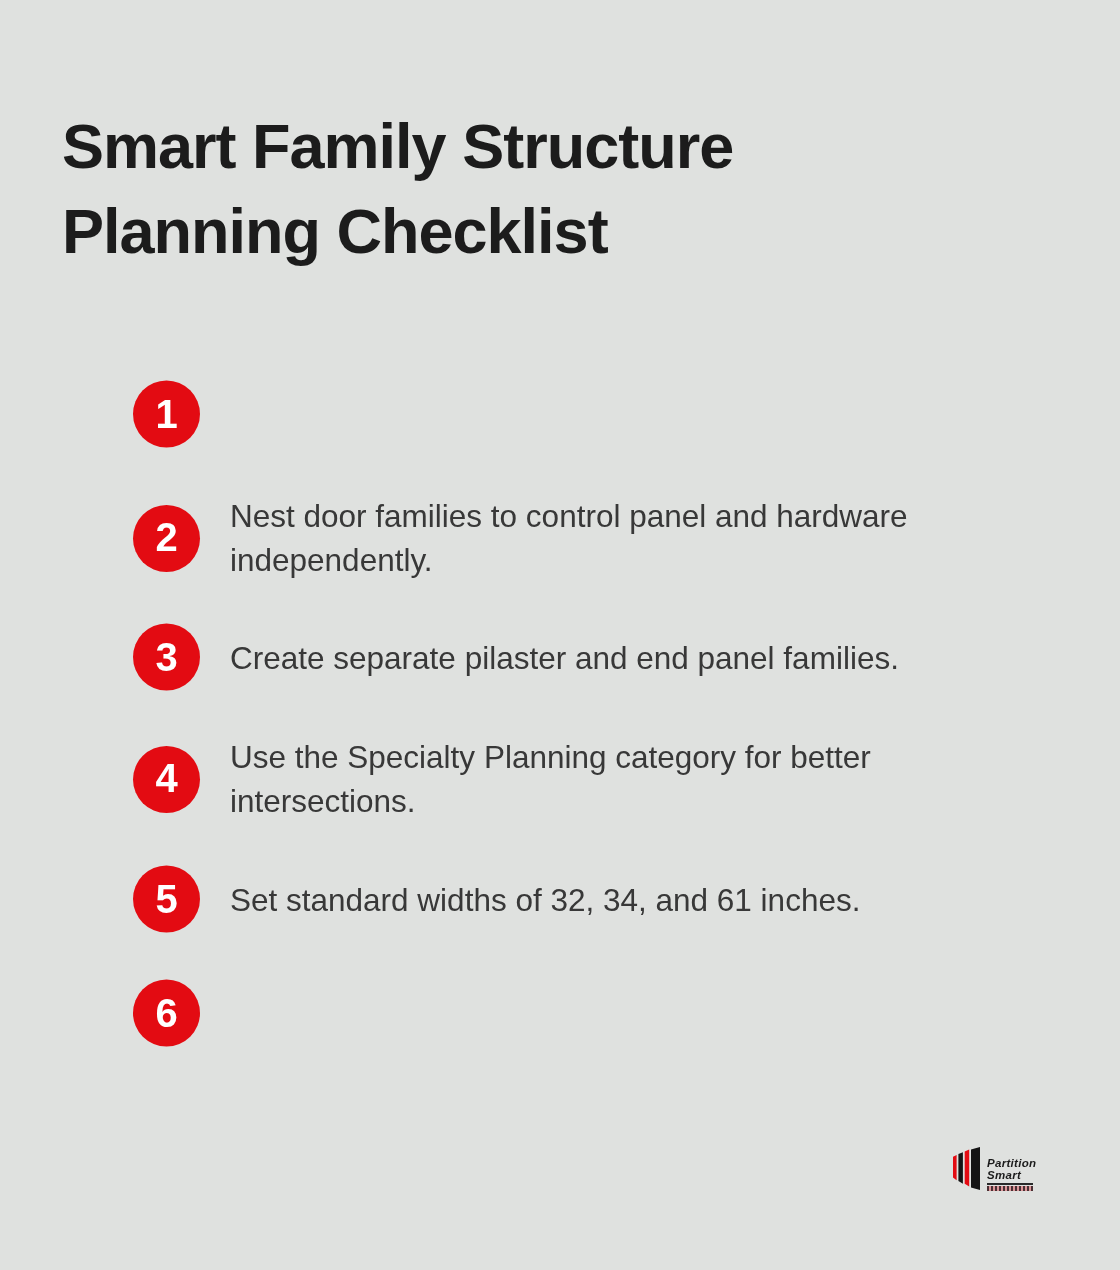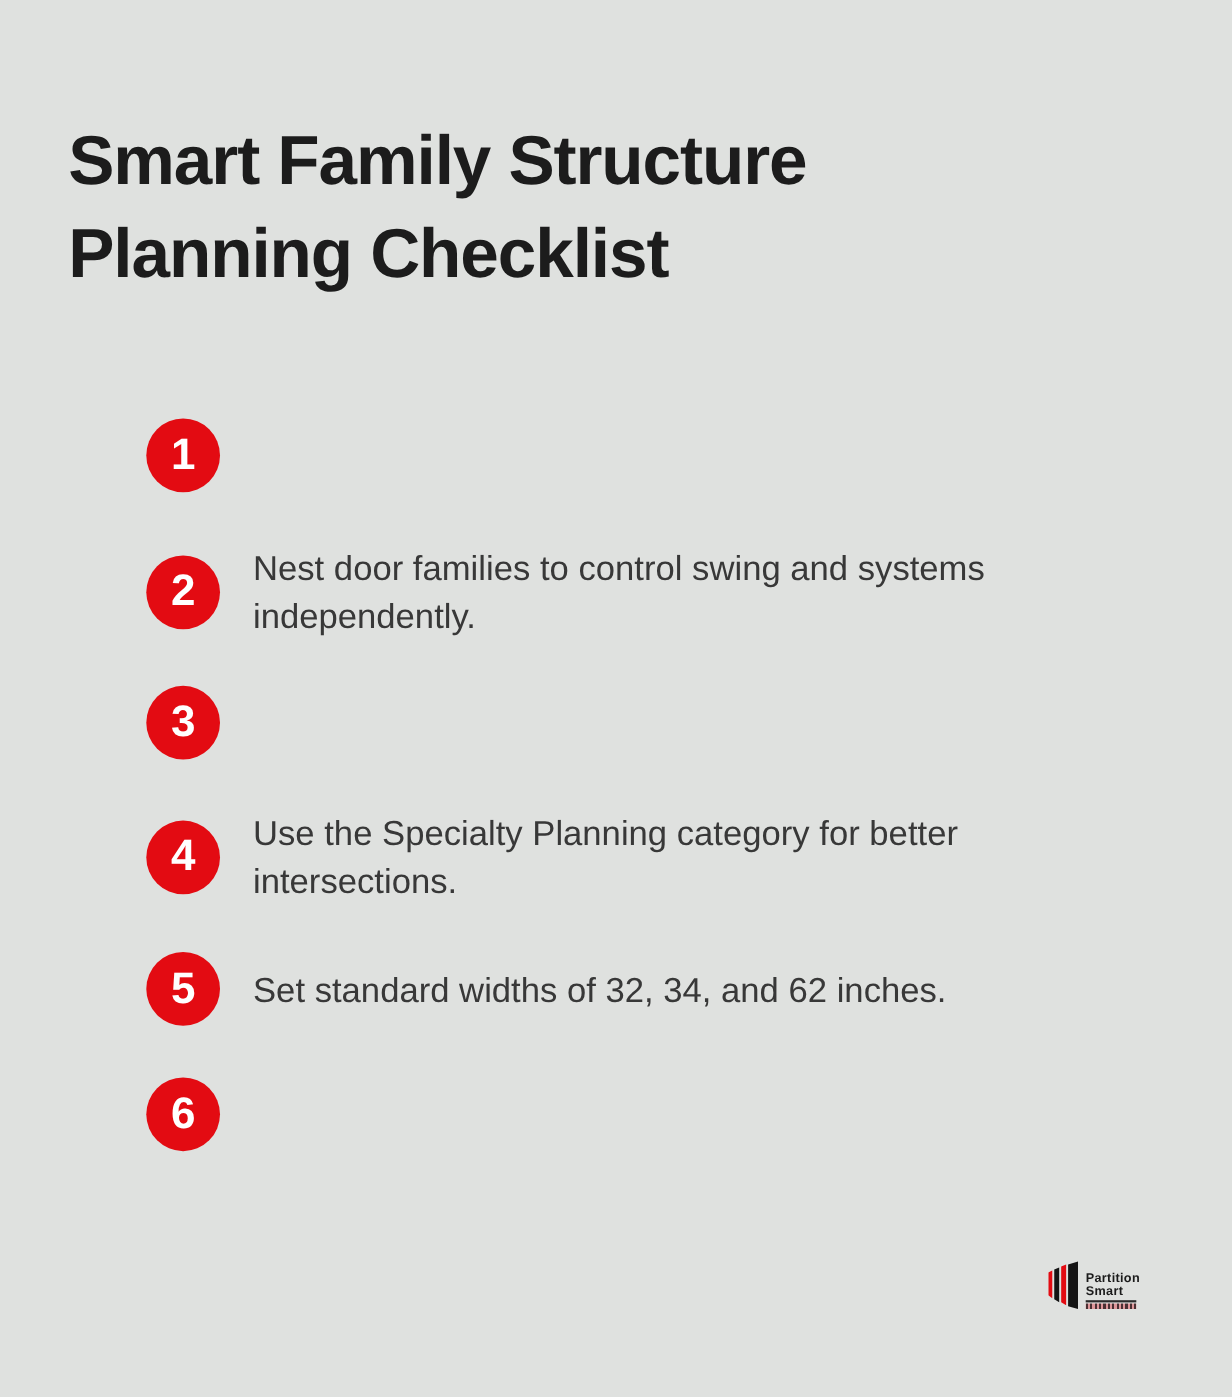--- a/index.html
+++ b/index.html
@@ -52,21 +52,22 @@
     line-height:44px;
     color:var(--body,#383838);
     white-space:pre-line;
     max-width:860px;
   }
   
   .logo{
     position:absolute;
     left:953px;top:1146px;
     display:flex;
-    align-items:center;
+    align-items:flex-end;
+    font-style:italic;
   }
   .logo-icon{display:block;}
   .logo-text{
     margin-left:7px;
     margin-top:8px;
   }
   .logo-name{
     font-size:11.5px;
     line-height:12px;
     font-weight:700;
@@ -96,43 +97,44 @@
   <div class="item" style="top:414px">
     <div class="num-circle">
       <span>1</span>
     </div>
   </div>
 
   <div class="item" style="top:538px">
     <div class="num-circle">
       <span>2</span>
     </div>
-    <div class="item-text">Nest door families to control swing and systems
+    <div class="item-text">Nest door families to control panel and hardware
 independently.</div>
   </div>
 
   <div class="item" style="top:657px">
     <div class="num-circle">
       <span>3</span>
     </div>
+    <div class="item-text">Create separate pilaster and end panel families.</div>
   </div>
 
   <div class="item" style="top:779px">
     <div class="num-circle">
       <span>4</span>
     </div>
     <div class="item-text">Use the Specialty Planning category for better
 intersections.</div>
   </div>
 
   <div class="item" style="top:899px">
     <div class="num-circle">
       <span>5</span>
     </div>
-    <div class="item-text">Set standard widths of 32, 34, and 62 inches.</div>
+    <div class="item-text">Set standard widths of 32, 34, and 61 inches.</div>
   </div>
 
   <div class="item" style="top:1013px">
     <div class="num-circle">
       <span>6</span>
     </div>
   </div>
 
   <div class="logo">
     <svg class="logo-icon" width="27" height="45" viewBox="0 0 30 48" aria-hidden="true">

